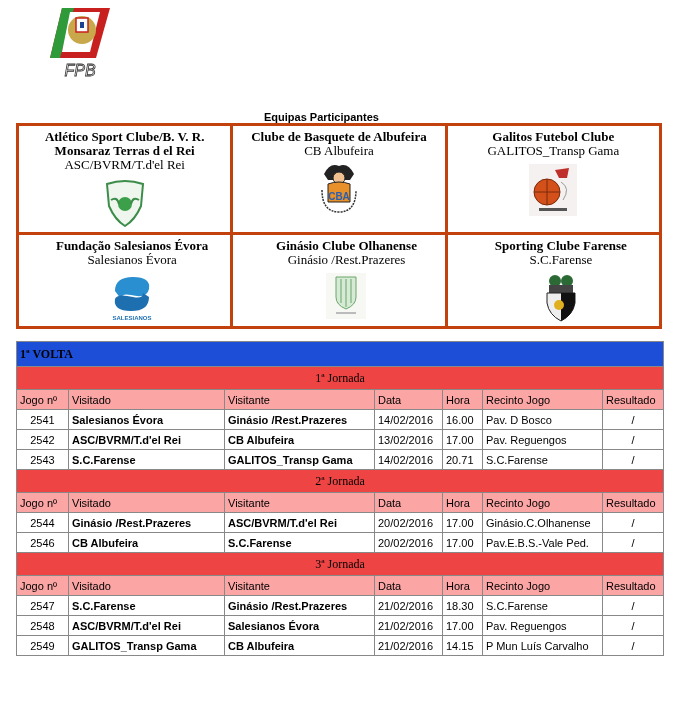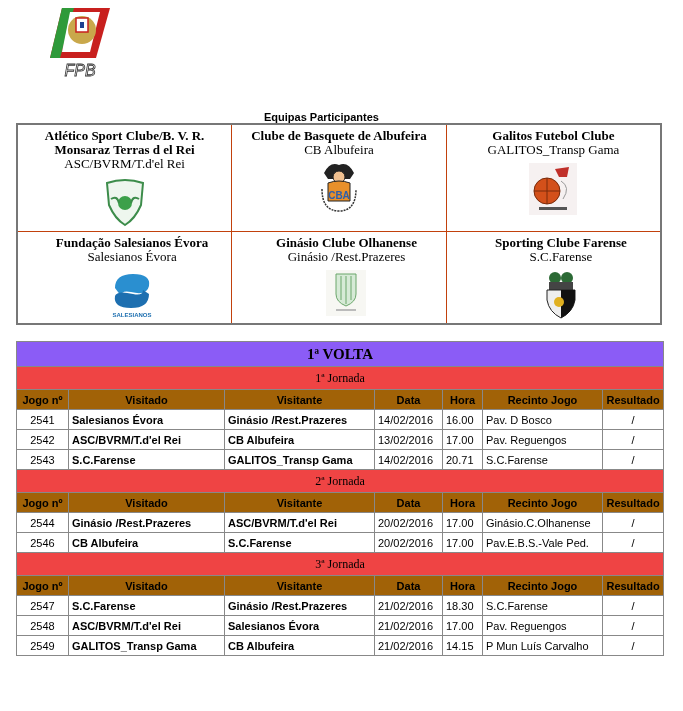--- a/index.html
+++ b/index.html
@@ -5,30 +5,30 @@
   html, body { margin:0; padding:0; background:#ffffff; }
   body { width:683px; height:711px; position:relative; overflow:hidden; font-family:"Liberation Serif", serif; color:#000; }
 
   .header { position:absolute; left:0; top:0; width:683px; height:90px; }
   .logo { position:absolute; left:40px; top:4px; width:80px; height:76px; }
   .title-block { position:absolute; left:180px; top:6px; width:400px; text-align:center; font-size:15px; line-height:16px; }
   .title-block .b { font-weight:bold; }
 
   .teams-title { position:absolute; left:0; top:111px; width:643px; text-align:center; font-family:"Liberation Sans", sans-serif; font-weight:bold; font-size:11px; }
   .teams { position:absolute; left:16px; top:123px; width:646px; border-collapse:collapse; table-layout:fixed; border:2px solid #777; }
-  .teams td { border:1px solid #c2410c; vertical-align:top; text-align:center; font-size:13px; line-height:14px; padding:4px 2px 2px; height:100px; }
+  .teams td { border:3px solid #c2410c; vertical-align:top; text-align:center; font-size:13px; line-height:14px; padding:4px 2px 2px; height:100px; }
   .teams td.r2 { height:85px;padding-left:17px; }
   .teams .full { font-weight:bold; }
   .teams .logo-slot { display:block; margin:6px auto 0; }
 
   .sched { position:absolute; left:16px; top:341px; width:647px; border-collapse:collapse; table-layout:fixed; }
   .sched td { border:1px solid #888; font-family:"Liberation Sans", sans-serif; font-size:11px; height:19px; padding:0 3px; white-space:nowrap; overflow:hidden; }
-  .sched .volta td { background:#8b5cf6; font-family:"Liberation Serif", serif; font-weight:bold; font-size:15px; text-align:center; height:24px; }
+  .sched .volta td { background:#1d4ed8; font-family:"Liberation Serif", serif; font-weight:bold; font-size:12px; height:24px; }
   .sched .jornada td { background:#ef4444; font-family:"Liberation Serif", serif; font-weight:normal; font-size:12px; text-align:center; height:22px; }
-  .sched .hdr td { background:#a16207; text-align:center; height:19px;font-weight:bold; }
+  .sched .hdr td { background:#fca5a5; height:19px; }
   .sched .c { text-align:center; }
   .sched .bold { font-weight:bold; }
 </style>
 </head>
 <body>
 
 <div class="header">
   <svg class="logo" viewBox="0 0 80 76">
     <path d="M22 4 L70 4 L56 54 L10 54 Z" fill="#c8201e"></path>
     <path d="M22 4 L34 4 L20 54 L10 54 Z" fill="#2f9a3a"></path>

